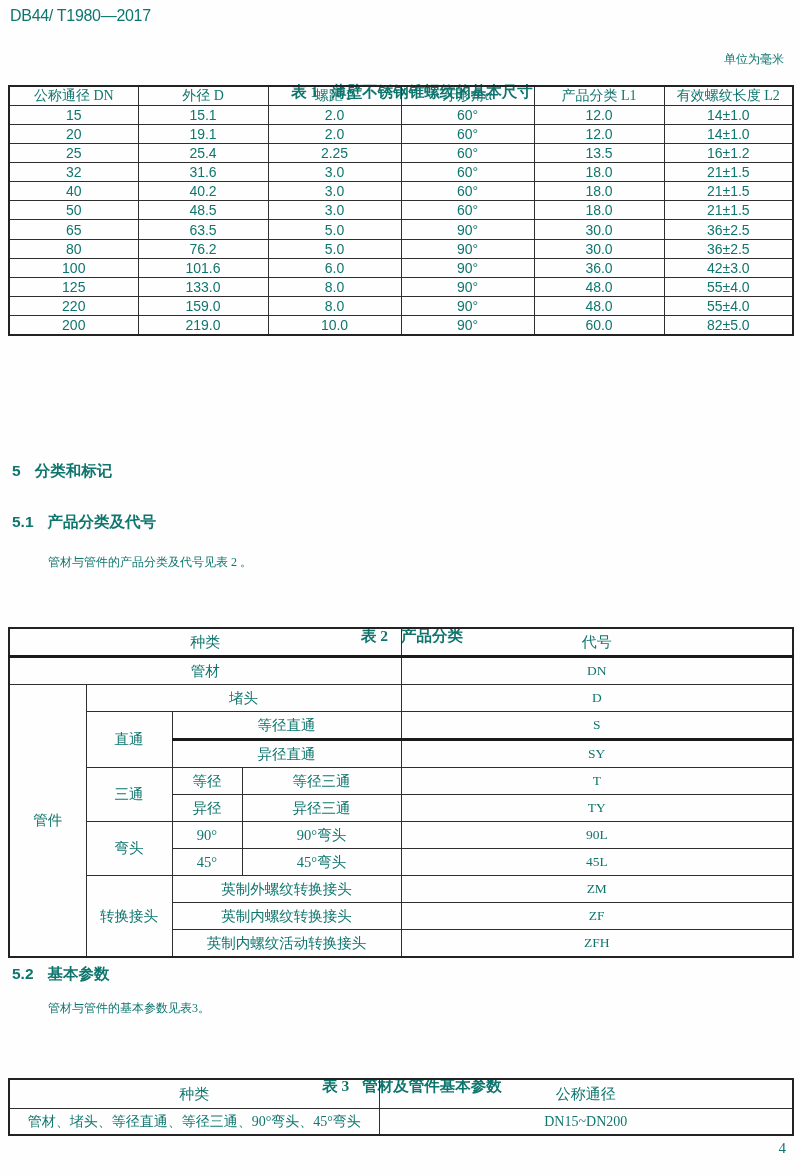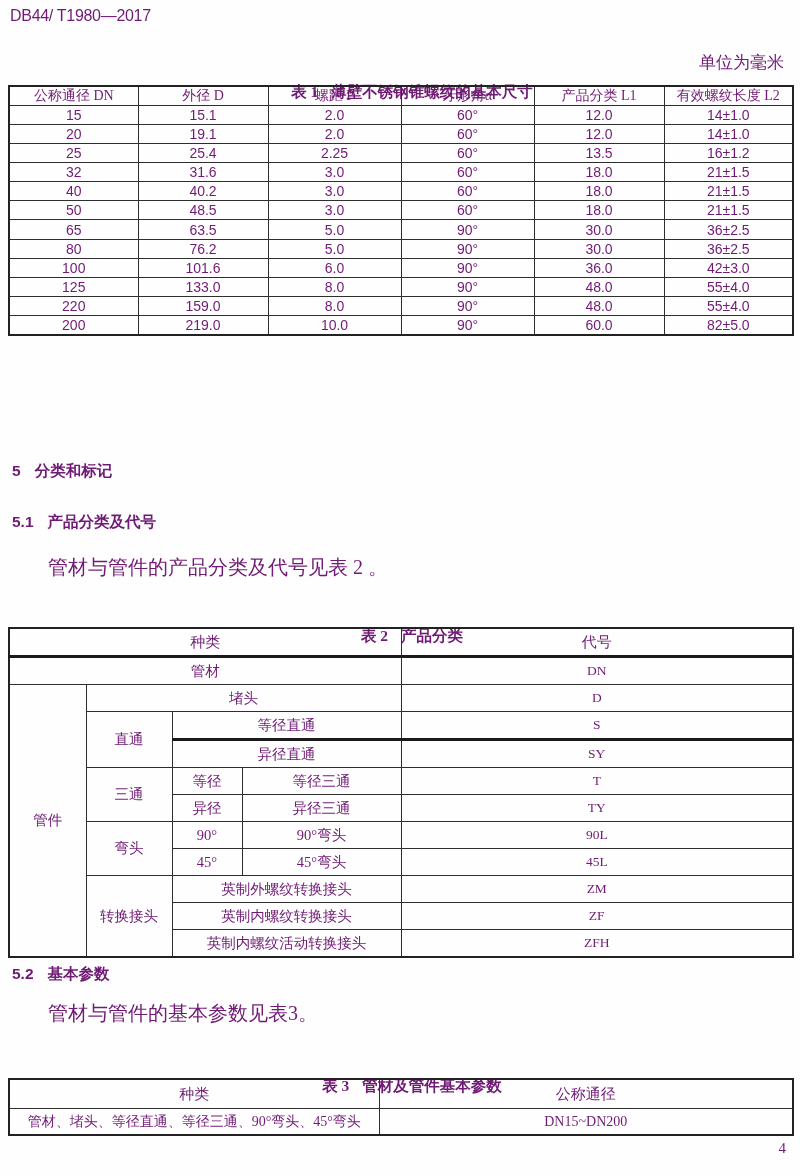--- a/index.html
+++ b/index.html
@@ -1,20 +1,20 @@
 <!DOCTYPE html>
 <html><head>
 <meta charset="utf-8">
 <style>
   html,body{margin:0;padding:0;background:#e8e8e8;}
   .page{
     position:relative;
     width:800px;height:1176px;
     background:#fefefe;
-    color:#701a75;
+    color:#0f766e;
     font-family:"Liberation Serif","DejaVu Serif",serif;
     overflow:hidden;
     margin:0 auto;
   }
   .doc-code{
     position:absolute;left:10px;top:7px;
     font-family:"Liberation Sans","DejaVu Sans",sans-serif;
     font-size:16px;letter-spacing:-0.3px;
   }
   .caption{
@@ -22,21 +22,21 @@
     text-align:center;
     font-family:Liberation Serif, serif;
     font-weight:bold;font-size:15.5px;margin-top:34px;
   }
   .caption .cap-label{margin-right:13px;}
   .cap1{top:48px;}
   .cap2{top:592px;}
   .cap3{top:1042px;}
   .unit-note{
     position:absolute;right:16px;top:51px;
-    font-size:17px;
+    font-size:12px;
   }
   table{
     position:absolute;
     border-collapse:collapse;
     table-layout:fixed;
     border:2px solid #222;
   }
   td,th{
     border:1px solid #2e2e2e;
     text-align:center;vertical-align:middle;
@@ -66,21 +66,21 @@
     position:absolute;left:12px;
     font-family:"Liberation Sans","DejaVu Sans",sans-serif;
     font-weight:bold;font-size:15.5px;
   }
   .h5{top:461px;}
   .h51{top:512px;}
   .h52{top:964px;}
   .sec-heading .sec-num{margin-right:14px;font-weight:bold;}
   .para{
     position:absolute;left:48px;
-    font-size:20px;
+    font-size:12px;
   }
   .p1{top:554px;}
   .p2{top:1000px;}
   .page-number{
     position:absolute;right:14px;top:1140px;
     font-size:15px;
   }
 </style>
 </head>
 <body>

